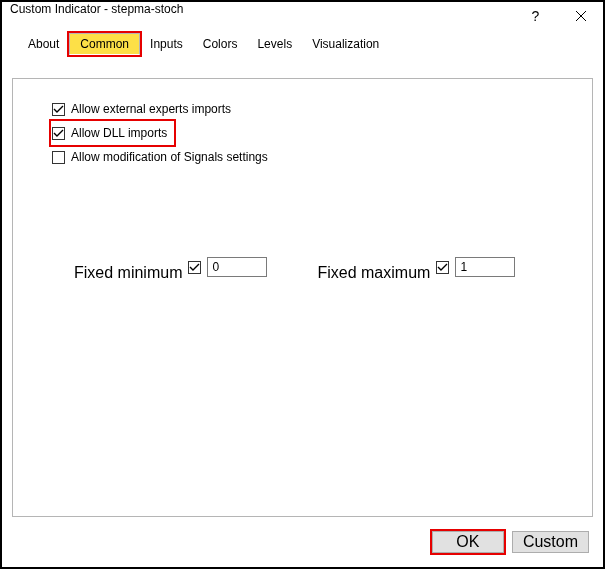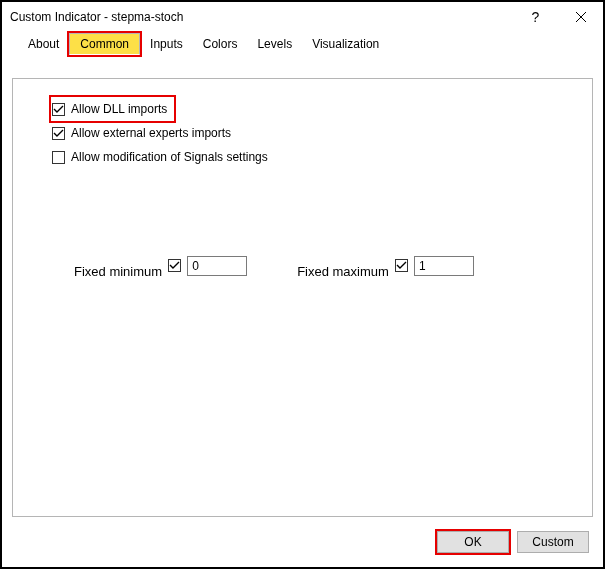--- a/index.html
+++ b/index.html
@@ -13,21 +13,21 @@
   }
   .outer-border {
     width: 605px; height: 569px;
     border: 2px solid #000;
     background: #fff;
     position: relative;
   }
   .titlebar {
     height: 30px;
     display: flex;
-    align-items: center;
+    align-items: flex-start;
     padding-left: 8px;
   }
   .titlebar-title { flex: 1; font-size: 12px; }
   .titlebar-btn {
     width: 45px; height: 28px;
     display: flex; align-items: center; justify-content: center;
     font-family: "Segoe UI", sans-serif;
   }
   .titlebar-btn svg { display:block; }
 
@@ -103,21 +103,21 @@
     display: flex;
     gap: 50px;
     margin-top: 84px;
     margin-left: 22px;
   }
   .minmax {
     display: flex;
     align-items: center;
     gap: 6px;
   }
-  .minmax-label { font-size: 13px; margin-top: 12px; }
+  .minmax-label { font-size: 16px; margin-top: 12px; }
   .textfield {
     width: 60px;
     height: 20px;
     border: 1px solid #7a7a7a;
     padding: 1px 4px;
     font-size: 12px;
     background: #fff;
   }
 
   .button-row {
@@ -125,21 +125,21 @@
     right: 14px;
     bottom: 14px;
     display: flex;
     gap: 8px;
   }
   .btn {
     min-width: 72px;
     height: 22px;
     border: 1px solid #adadad;
     background: #e1e1e1;
-    font-size: 12px;
+    font-size: 16px;
     display: flex;
     align-items: center;
     justify-content: center;
     padding: 0 10px;
     cursor: default;
   }
   .btn.highlight {
     outline: 2px solid #e60000;
     outline-offset: 0px;
   }
@@ -170,36 +170,36 @@
     <div class="tab">Inputs</div>
     <div class="tab">Colors</div>
     <div class="tab">Levels</div>
     <div class="tab">Visualization</div>
   </div>
 
   <div class="tab-panel-border"></div>
 
   <div class="panel-content">
 
+    <div class="checkbox-row">
+      <span class="chk">
+        <svg width="11" height="11" viewBox="0 0 11 11">
+            <polyline points="1,5 4,8 10,2" fill="none" stroke="#000" stroke-width="1.4"></polyline>
+          </svg>
+      </span>
+      <span>Allow external experts imports</span>
+    </div>
+
     <div class="checkbox-row highlight">
       <span class="chk">
         <svg width="11" height="11" viewBox="0 0 11 11">
             <polyline points="1,5 4,8 10,2" fill="none" stroke="#000" stroke-width="1.4"></polyline>
           </svg>
       </span>
       <span>Allow DLL imports</span>
-    </div>
-
-    <div class="checkbox-row">
-      <span class="chk">
-        <svg width="11" height="11" viewBox="0 0 11 11">
-            <polyline points="1,5 4,8 10,2" fill="none" stroke="#000" stroke-width="1.4"></polyline>
-          </svg>
-      </span>
-      <span>Allow external experts imports</span>
     </div>
 
     <div class="checkbox-row">
       <span class="chk"></span>
       <span>Allow modification of Signals settings</span>
     </div>
 
     <div class="minmax-row">
       <div class="minmax">
         <span class="minmax-label">Fixed minimum</span>

